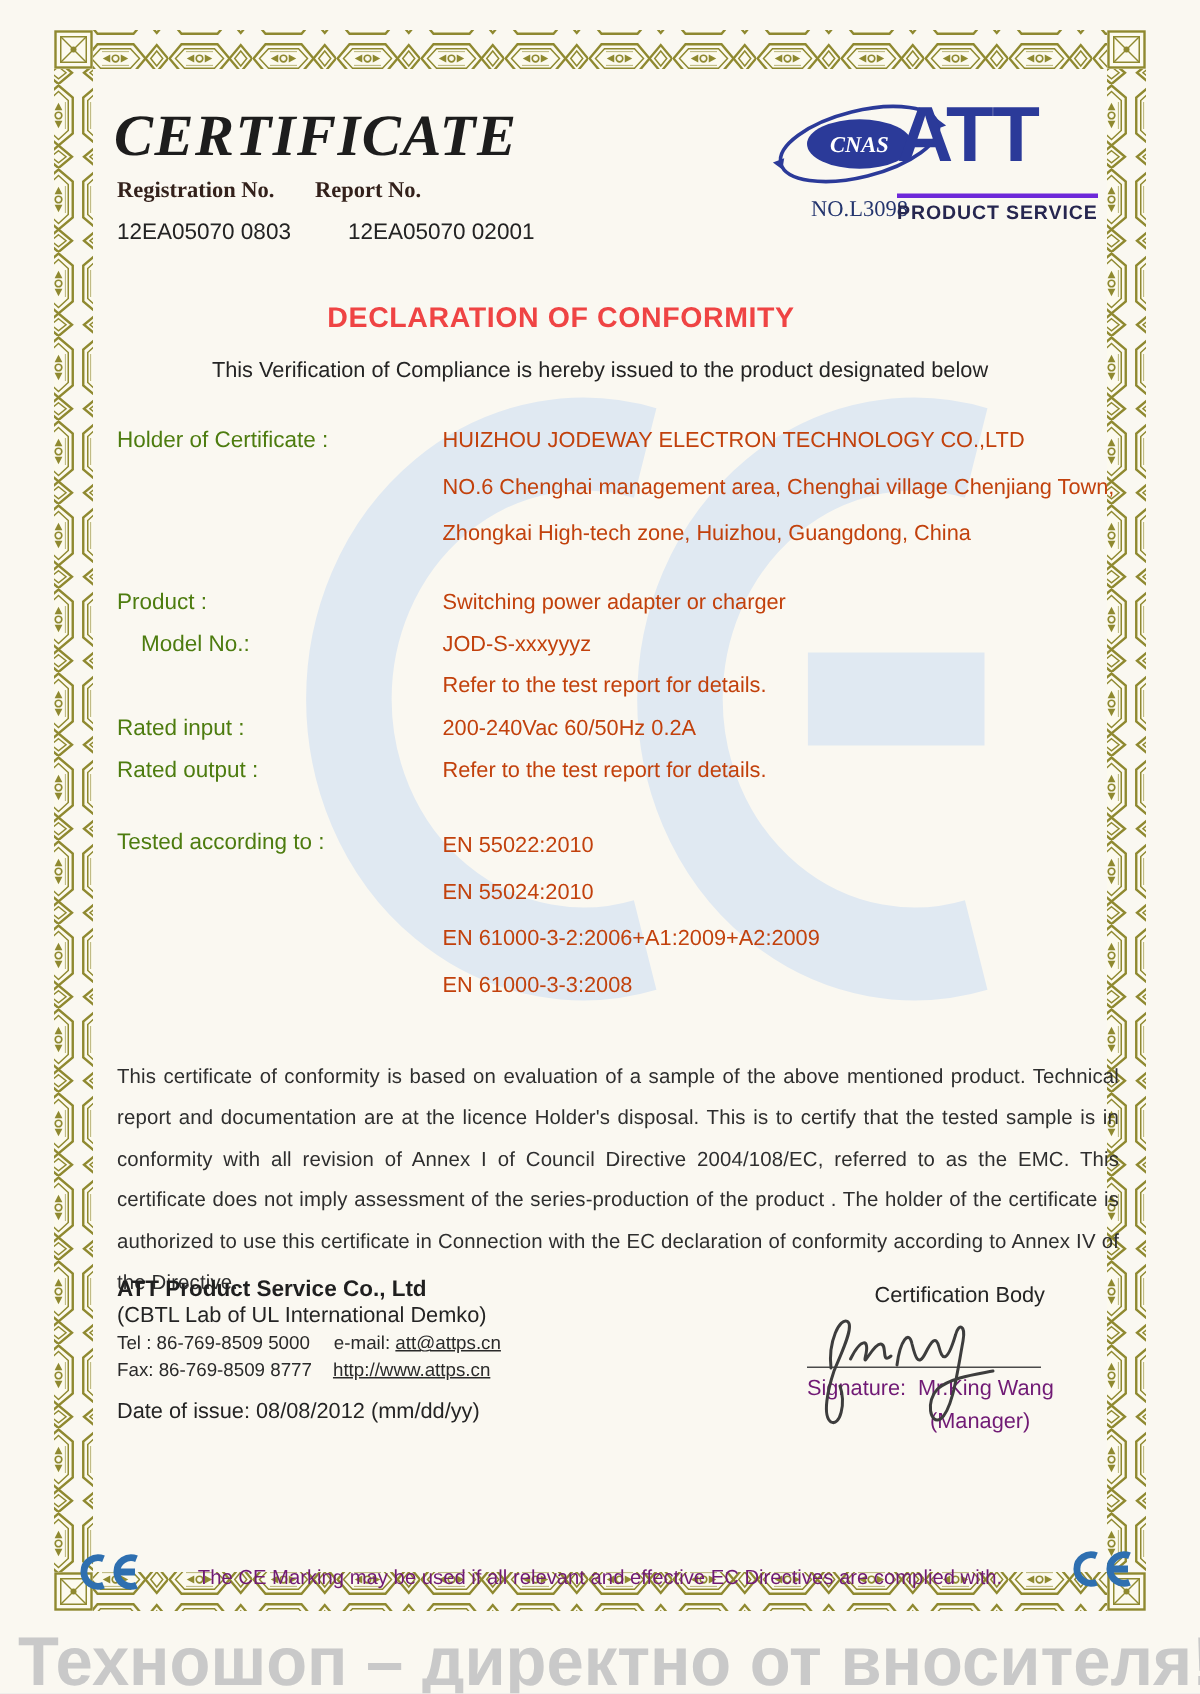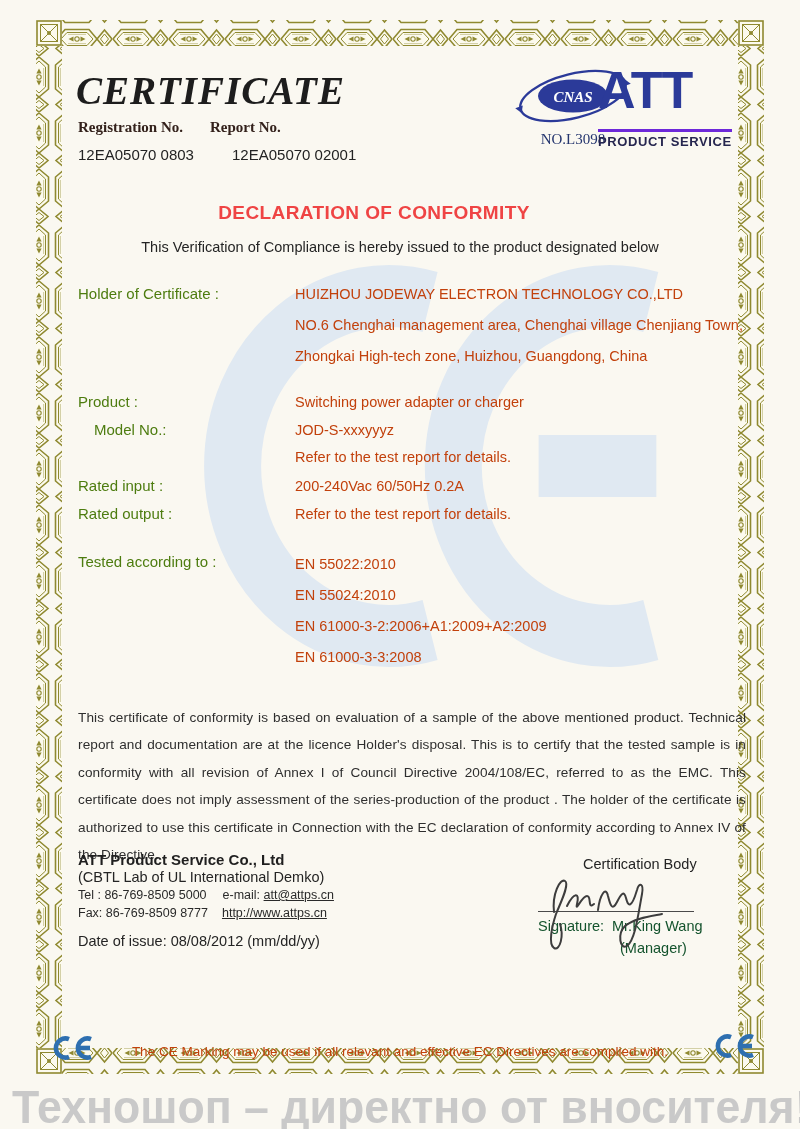--- a/index.html
+++ b/index.html
@@ -16,22 +16,22 @@
   .val{font-size:14.5px;color:#c2410c;white-space:nowrap;}
   .statement{width:668px;font-size:13.6px;line-height:27.4px;text-align:justify;color:#2e2e2e;letter-spacing:.1px;}
   .issuer-name{font-weight:bold;font-size:15px;color:#1f1f1f;}
   .issuer-lab{font-size:14.5px;color:#242424;}
   .contact{font-size:12.5px;color:#2a2a2a;white-space:nowrap;}
   .contact u{text-decoration:underline;}
   .sp{display:inline-block;width:16px;}
   .date-line{font-size:14.5px;color:#242424;}
   .certbody{font-size:14.5px;color:#242424;}
   .sigline{width:156px;border-top:1.5px solid #4a4a4a;height:0;}
-  .signame{font-size:14.5px;color:#14532d;white-space:nowrap;}
-  .ce-note{width:800px;text-align:center;font-size:13.5px;color:#c2410c;}
+  .signame{font-size:14.5px;color:#701a75;white-space:nowrap;}
+  .ce-note{width:800px;text-align:center;font-size:13.5px;color:#701a75;}
   .att-name{font-size:52px;font-weight:bold;letter-spacing:-1px;line-height:48px;color:#2b3a99;}
   .att-sub{border-top:3px solid #6d28d9;margin-top:15px;padding-top:2px;
            font-size:13px;letter-spacing:.6px;color:#26264f;font-weight:bold;white-space:nowrap;}
   .cnas-no{font-family:"Liberation Serif",serif;font-size:15px;color:#24356e;text-align:center;margin-top:1px;}
   .gray-mark{width:800px;text-align:center;font-size:46px;font-weight:bold;color:#c9c9c9;
              white-space:nowrap;transform:scaleX(.97);letter-spacing:0;}
   .z0{z-index:0}.z1{z-index:1}.z2{z-index:2}.z3{z-index:3}
 </style>
 </head>
 <body>

